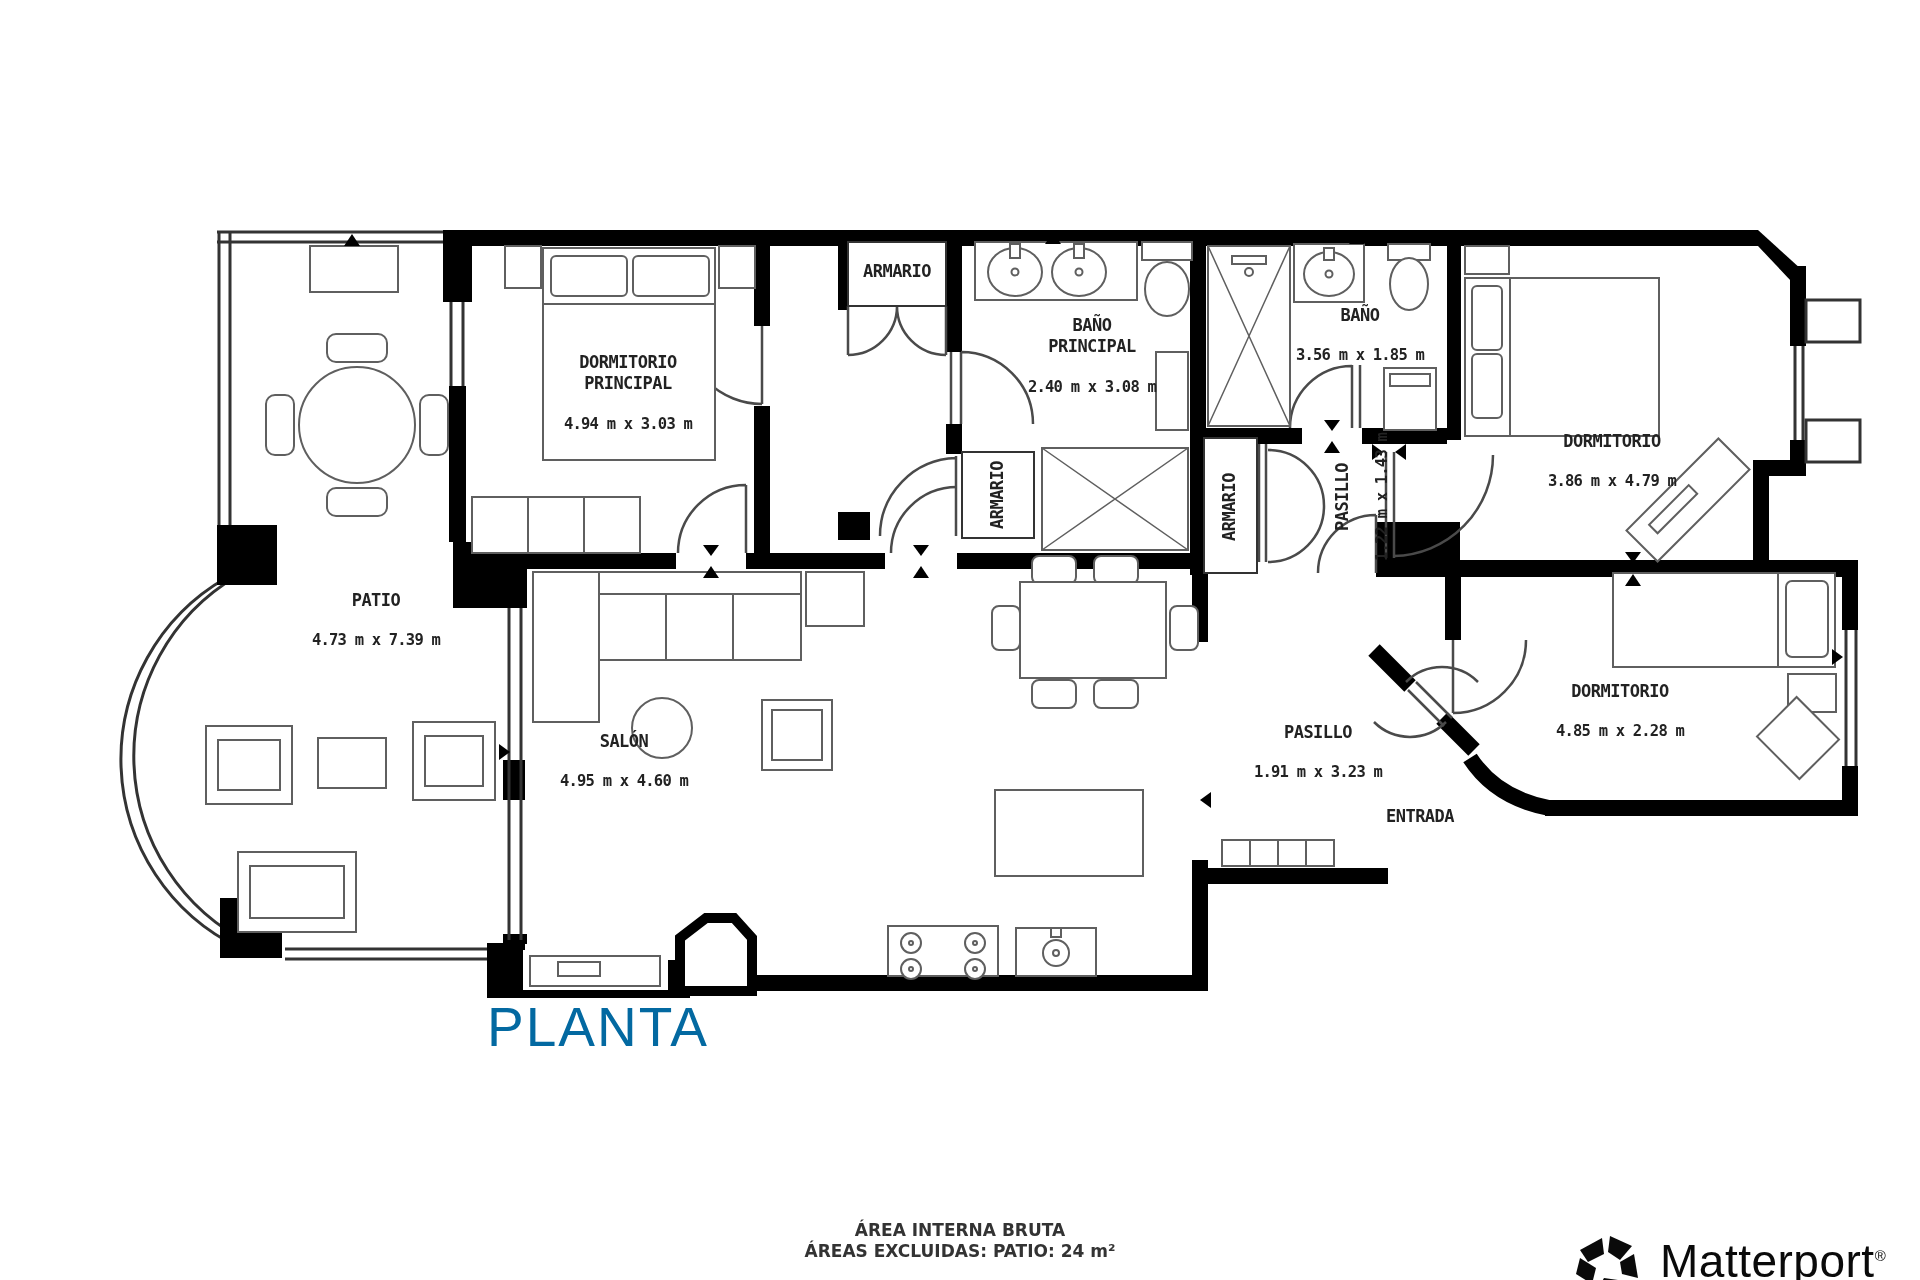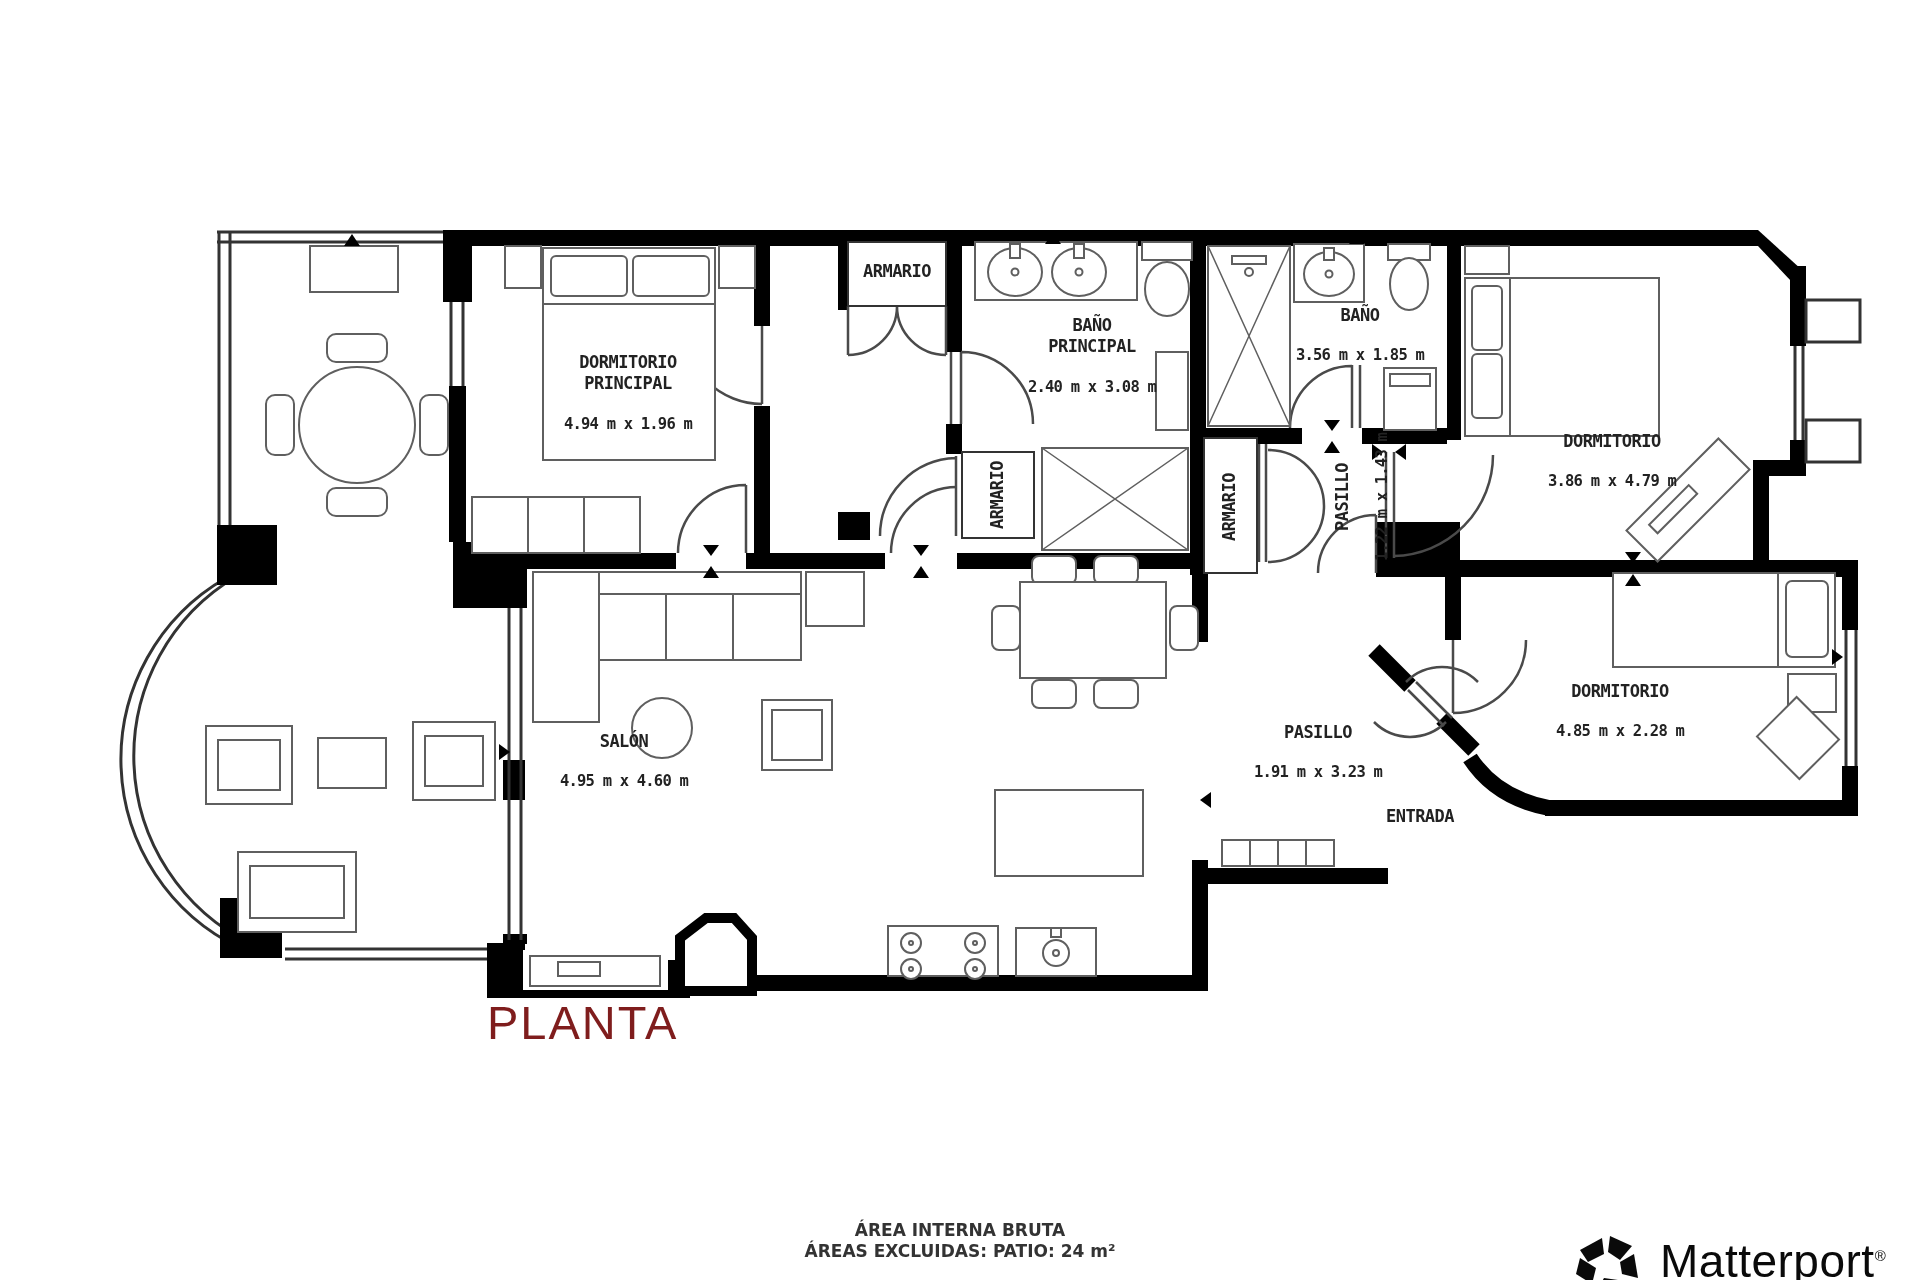--- a/index.html
+++ b/index.html
@@ -5,21 +5,21 @@
   html,body{margin:0;padding:0;background:#fff;}
   .stage{position:relative;width:1920px;height:1280px;background:#ffffff;overflow:hidden;
          font-family:"DejaVu Sans Mono", monospace;}
   .plan-svg{position:absolute;left:0;top:0;width:1920px;height:1280px;}
   .label{position:absolute;transform:translate(-50%,-50%);text-align:center;color:#222;
          white-space:pre-line;line-height:1.25;pointer-events:none;}
   .label .rname{font-weight:700;font-size:17px;letter-spacing:-0.5px;}
   .label .rdims{font-weight:700;font-size:15.5px;letter-spacing:-0.8px;}
   .label.vertical{transform:translate(-50%,-50%) rotate(-90deg);}
   .plan-title{position:absolute;left:487px;top:995px;font-family:"Liberation Sans",sans-serif;
-         font-size:47px;font-weight:400;color:#7f1d1d;letter-spacing:2px;}
+         font-size:55px;font-weight:400;color:#0369a1;letter-spacing:2px;}
   .footer{position:absolute;left:0;top:1220px;width:1920px;text-align:center;
           font-family:"DejaVu Sans",sans-serif;font-size:17px;font-weight:700;color:#333;
           line-height:1.22;}
   .brand{position:absolute;left:1568px;top:1228px;display:flex;align-items:flex-start;}
   .brand-text{font-family:"Liberation Sans",sans-serif;font-size:46px;font-weight:400;color:#0a0a0a;
           margin-left:14px;margin-top:6px;letter-spacing:0.5px;}
   .brand-text sup{font-size:15px;}
 </style>
 </head>
 <body>
@@ -277,37 +277,41 @@
         <path d="M969,554 L969,568 L958,561 Z"></path>
       <path d="M499,744 L499,760 L510,752 Z"></path>
       <path d="M1211,792 L1211,808 L1200,800 Z"></path>
       <path d="M1832,649 L1832,665 L1843,657 Z"></path>
     </g>
   </svg>
 
   <div class="label" style="left:628px;top:393px">
     <div class="rname">DORMITORIO
 PRINCIPAL</div>
-    <div class="rdims">4.94 m x 1.96 m</div>
+    <div class="rdims">4.94 m x 3.03 m</div>
   </div>
   <div class="label" style="left:897px;top:272px">
     <div class="rname">ARMARIO</div>
   </div>
   <div class="label" style="left:1092px;top:356px">
     <div class="rname">BAÑO
 PRINCIPAL</div>
     <div class="rdims">2.40 m x 3.08 m</div>
   </div>
   <div class="label" style="left:1360px;top:335px">
     <div class="rname">BAÑO</div>
     <div class="rdims">3.56 m x 1.85 m</div>
   </div>
   <div class="label" style="left:1612px;top:461px">
     <div class="rname">DORMITORIO</div>
     <div class="rdims">3.86 m x 4.79 m</div>
+  </div>
+  <div class="label" style="left:376px;top:620px">
+    <div class="rname">PATIO</div>
+    <div class="rdims">4.73 m x 7.39 m</div>
   </div>
   <div class="label vertical" style="left:998px;top:495px">
     <div class="rname">ARMARIO</div>
   </div>
   <div class="label vertical" style="left:1230px;top:507px">
     <div class="rname">ARMARIO</div>
   </div>
   <div class="label vertical" style="left:1362px;top:497px">
     <div class="rname">PASILLO</div>
     <div class="rdims">1.22 m x 1.43 m</div>

